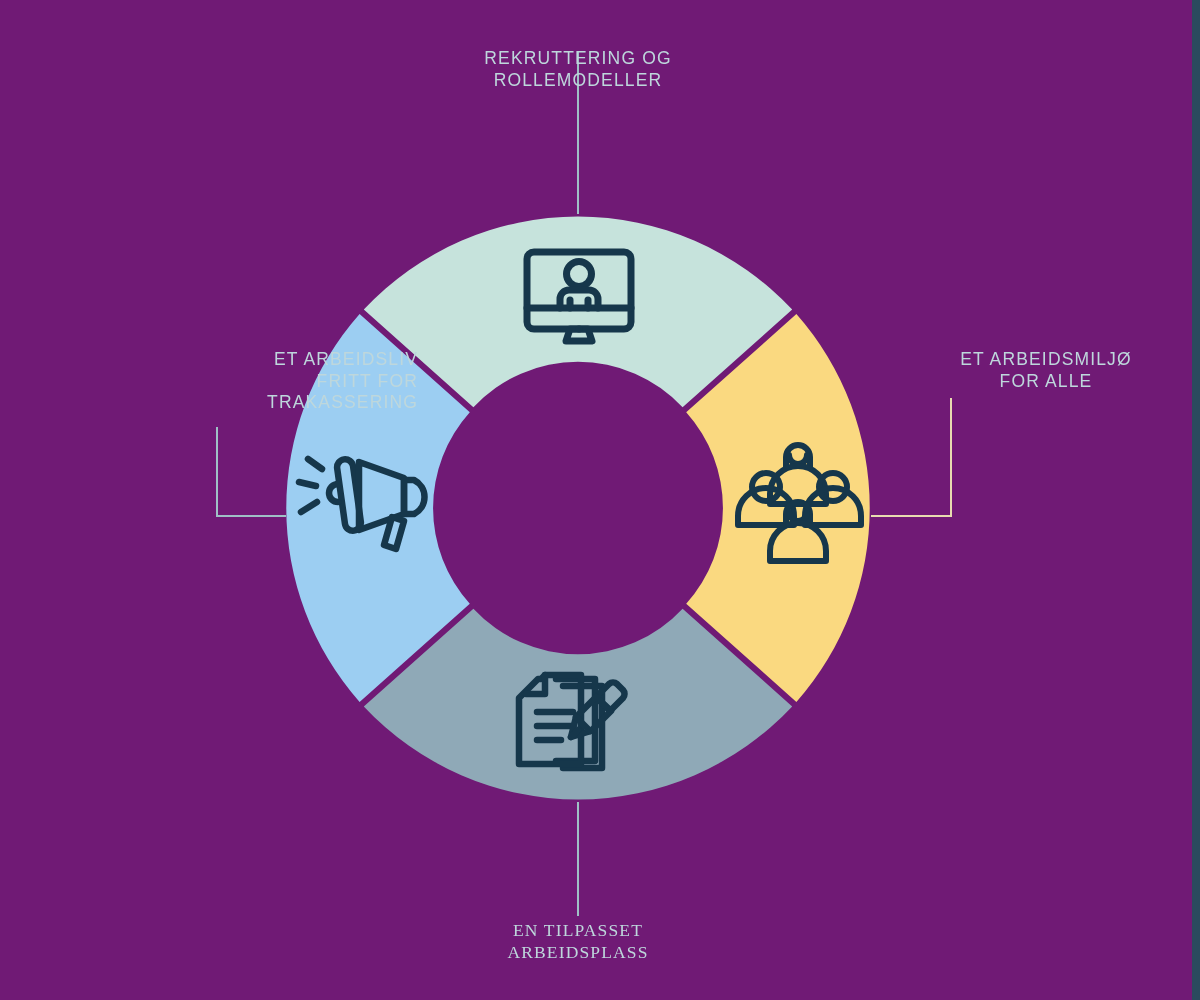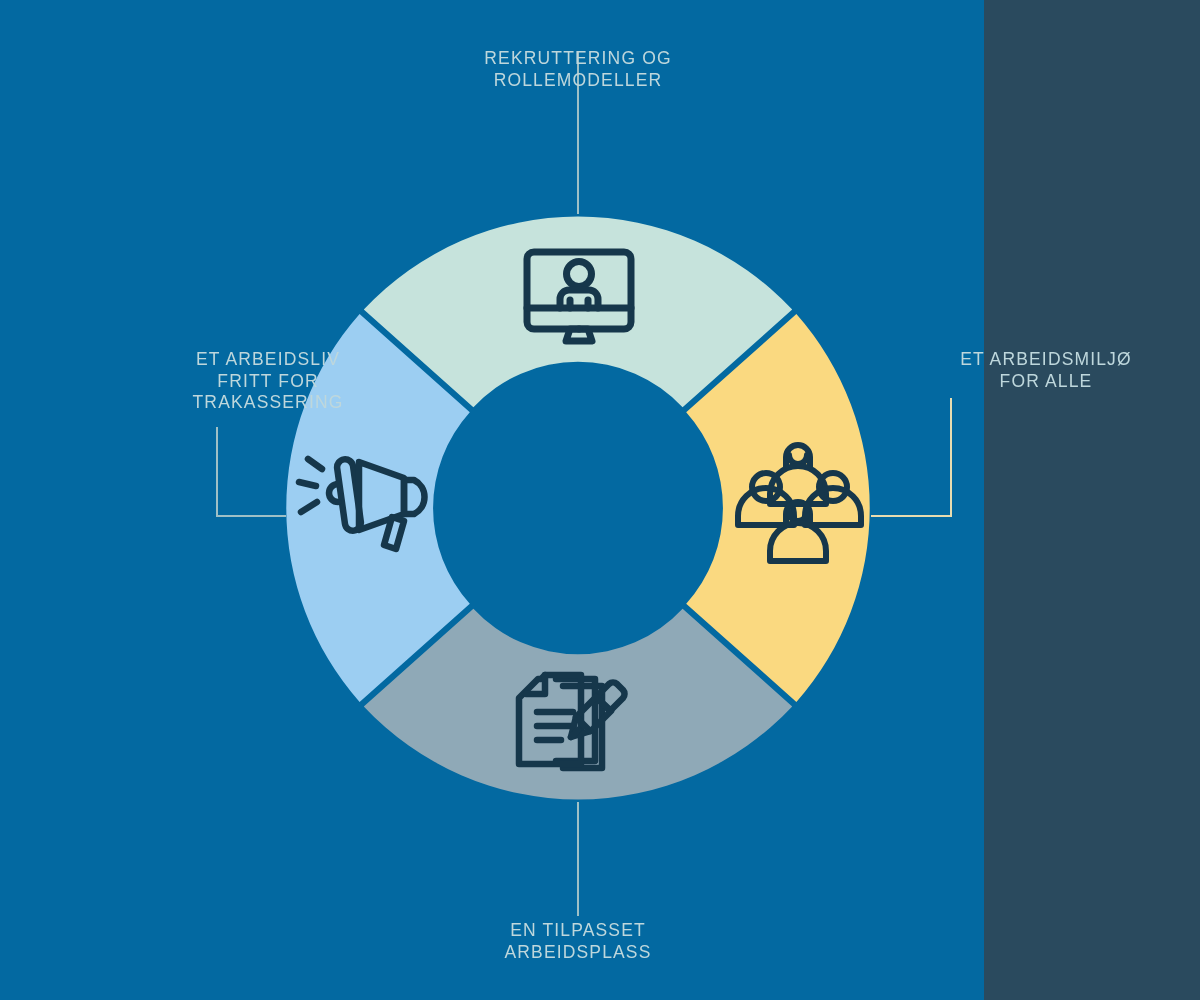--- a/index.html
+++ b/index.html
@@ -8,23 +8,23 @@
     background: #2a4a5e;
   }
   body {
     width: 1200px;
     height: 1000px;
     overflow: hidden;
     font-family: "Liberation Sans", sans-serif;
   }
   #stage {
     position: relative;
-    width: 984px;
+    width: 1192px;
     height: 1000px;
-    background: #0369a1;
+    background: #701a75;
   }
   .diagram-svg {
     position: absolute;
     left: 0;
     top: 0;
     width: 1200px;
     height: 1000px;
   }
   .label {
     position: absolute;
@@ -46,27 +46,28 @@
   .label-right {
     left: 906px;
     top: 349px;
     width: 280px;
     text-align: center;
   }
   .label-left {
     left: 118px;
     top: 349px;
     width: 300px;
-    text-align: center;
+    text-align: right;
   }
   .label-bottom {
     left: 378px;
     top: 920px;
     width: 400px;
     text-align: center;
+    font-family: Liberation Serif, serif;
   }
 </style>
 </head>
 <body>
 
 <div id="stage">
 
   <svg class="diagram-svg" viewBox="0 0 1200 1000">
 
     <path d="M 578 52 L 578 214" fill="none" stroke="#9fc0c6" stroke-width="2"></path>

